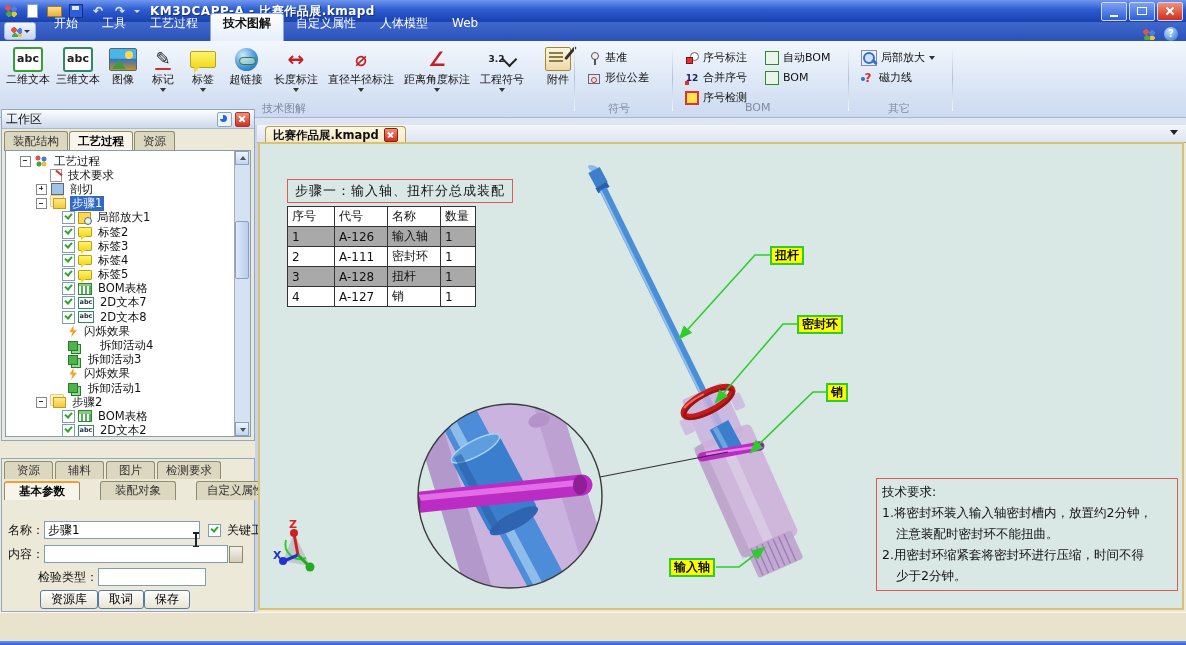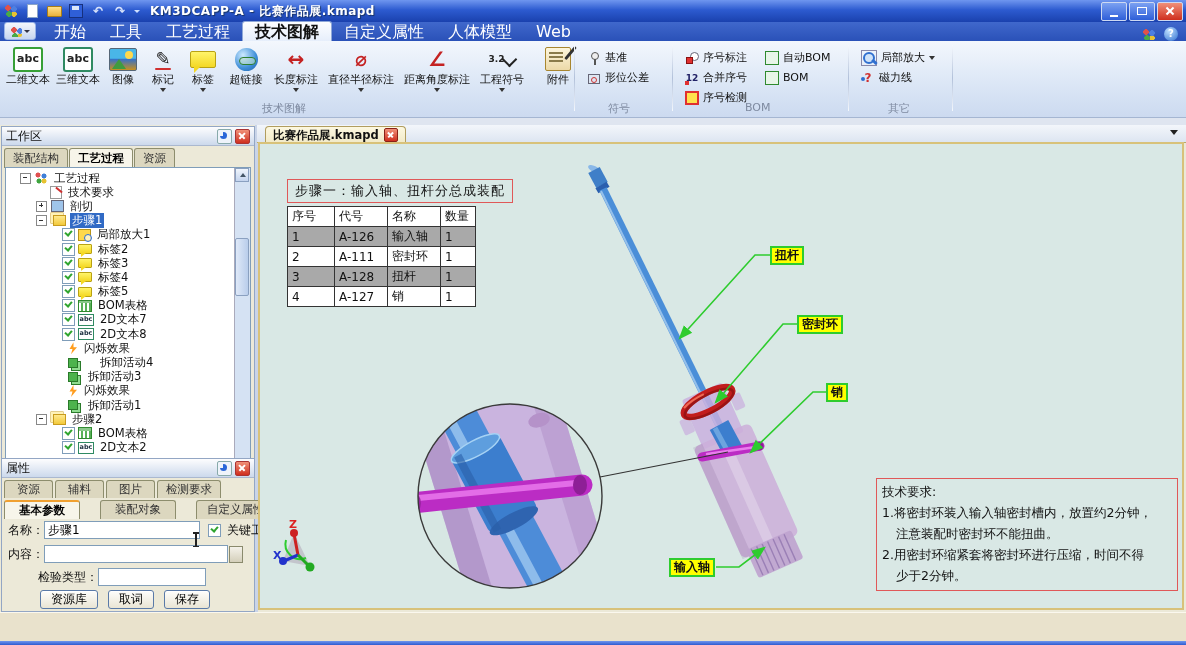--- a/index.html
+++ b/index.html
@@ -31,21 +31,21 @@
   .wb-rest:after{content:"";width:8px;height:6px;border:1.5px solid #fff;}
   .wb-close:before,.wb-close:after{content:"";position:absolute;width:10px;height:2px;background:#fff;}
   .wb-close:before{transform:rotate(45deg);} .wb-close:after{transform:rotate(-45deg);}
   
   .tabrow{position:absolute;left:0;top:22px;width:1186px;height:19px;
     background:linear-gradient(#4068cc,#2a51b8);display:flex;align-items:flex-end;}
   .appbtn{width:30px;height:16px;margin:0 6px 1px 4px;border-radius:3px;border:1px solid #9ab4e8;
     background:linear-gradient(#f4f7fc,#c6d5ef);display:flex;align-items:center;justify-content:center;gap:2px;}
   .appbtn .applogo{width:12px;height:11px;}
   .appbtn b{width:0;height:0;border-left:3px solid transparent;border-right:3px solid transparent;border-top:3px solid #334;}
-  .rtab{padding:2px 12px 2px;color:#fff;font-size:16px;height:15px;line-height:15px;}
+  .rtab{padding:2px 12px 10px;color:#fff;font-size:12px;height:15px;line-height:15px;}
   .rtab.active{background:linear-gradient(#fdfeff,#e6eefb);color:#111;border-radius:3px 3px 0 0;border:1px solid #8fa8d8;border-bottom:none;font-weight:bold;}
   .tabrow-right{margin-left:auto;display:flex;align-items:center;gap:8px;margin-right:8px;}
   .helpicon{width:14px;height:14px;border-radius:50%;background:radial-gradient(circle at 5px 4px,#bfe0ff,#2f6fd0);color:#fff;
     font-size:10px;font-weight:bold;text-align:center;line-height:14px;}
   .minilogo{width:14px;height:12px;}
   
   .ribbon{position:absolute;left:0;top:41px;width:1186px;height:77px;
     background:linear-gradient(#f3f7fd,#dce7f6 55%,#ccdaf0);border-bottom:1px solid #a5b6d2;box-sizing:border-box;}
   .rgroup-label{position:absolute;top:60px;font-size:11px;color:#7e8aa0;}
   .rsep{position:absolute;top:4px;width:1px;height:66px;background:linear-gradient(#f5f8fd,#b2c1da,#f5f8fd);}
@@ -344,21 +344,21 @@
       <span class="si si-magnet">?</span>
         <span>磁力线</span>
       </div>
     <span class="rgroup-label" style="left:888px">其它</span>
     <span class="rsep" style="left:952px"></span>
   </div>
 
   <div class="midstrip"></div>
   <div class="vsplit"></div>
 
-  <div class="panel" style="top:126px;height:413px">
+  <div class="panel" style="top:109px;height:332px">
     <div class="phead">
       <span class="t">工作区</span>
       <span class="pico pico-pin"></span>
       <span class="pico pico-close"></span>
     </div>
     <div class="ptabs">
       <span class="ptab">装配结构</span>
       <span class="ptab active">工艺过程</span>
       <span class="ptab">资源</span>
     </div>
@@ -465,25 +465,20 @@
           </span>
         <span class="sthumb"></span>
         <span class="sbtn2 sb-dn">
             <b></b>
           </span>
       </div>
     </div>
   </div>
 
   <div class="panel" style="top:458px;height:154px">
-    <div class="phead">
-      <span class="t">属性</span>
-      <span class="pico pico-pin"></span>
-      <span class="pico pico-close"></span>
-    </div>
     <div class="ptabs" style="gap:2px">
       <span class="ptab" style="padding:1px 12px">资源</span>
       <span class="ptab" style="padding:1px 12px">辅料</span>
       <span class="ptab" style="padding:1px 12px">图片</span>
       <span class="ptab" style="padding:1px 8px">检测要求</span>
     </div>
     <div class="ptabs" style="gap:20px">
       <span class="ptab active orangetab" style="padding:1px 14px">基本参数</span>
       <span class="ptab" style="padding:1px 14px">装配对象</span>
       <span class="ptab" style="padding:1px 10px">自定义属性</span>
@@ -496,21 +491,21 @@
     </div>
     <div class="prow" style="left:6px;top:86px">
       <span>内容：</span>
       <input class="pinput" style="width: 176px;">
       <span class="morebtn"></span>
     </div>
     <div class="prow" style="left:36px;top:109px">
       <span>检验类型：</span>
       <input class="pinput" style="width: 100px;">
     </div>
-    <div class="prow" style="left:38px;top:131px;gap:10px">
+    <div class="prow" style="left:38px;top:131px;">
       <button class="xpbtn">资源库</button>
       <button class="xpbtn">取词</button>
       <button class="xpbtn">保存</button>
     </div>
   </div>
   <span class="ibeam"></span>
 
   <div class="docbar">
     <span class="doctab">
       <span>比赛作品展.kmapd</span>

